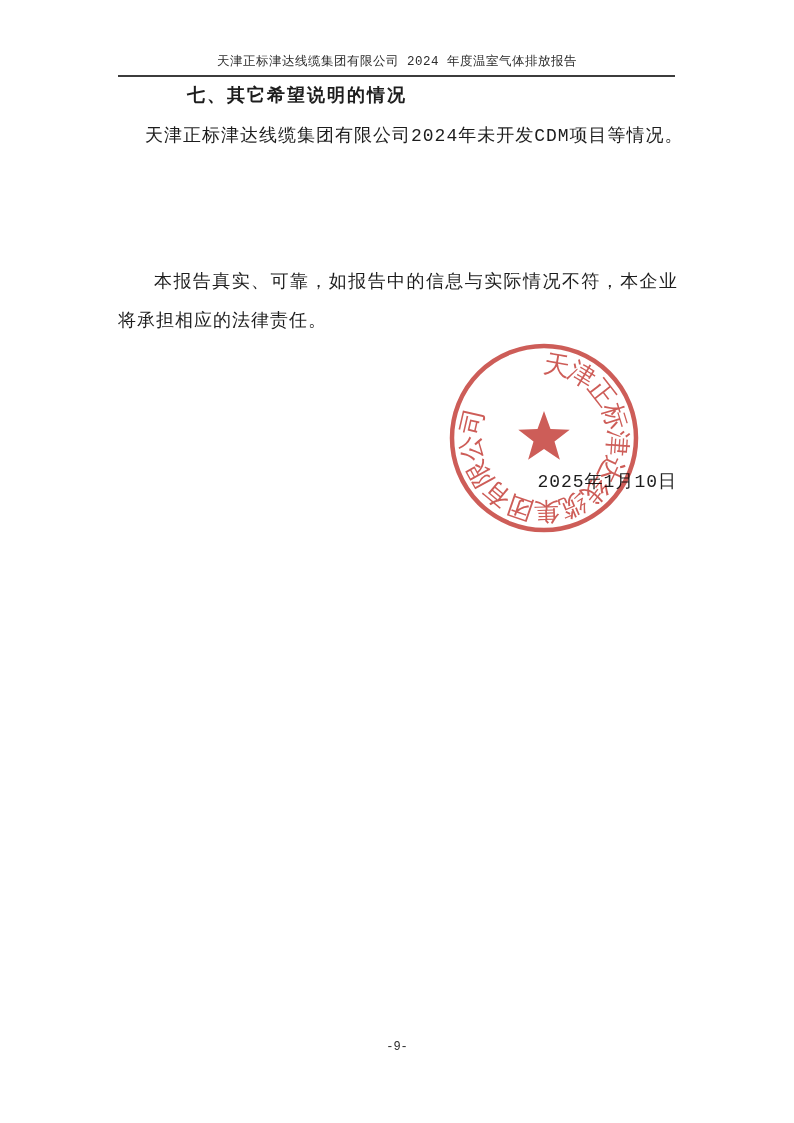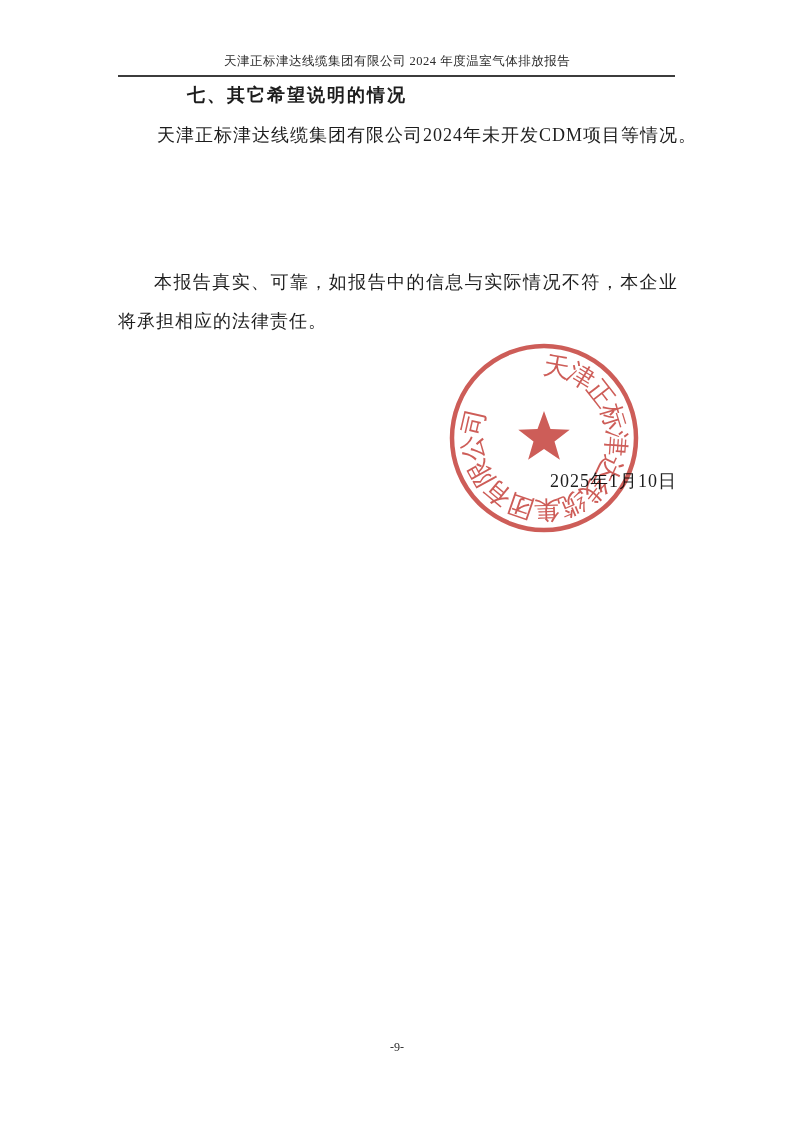--- a/index.html
+++ b/index.html
@@ -6,21 +6,21 @@
     margin: 0;
     padding: 0;
     background: #ffffff;
   }
   .page {
     position: relative;
     width: 794px;
     height: 1123px;
     background: #ffffff;
     overflow: hidden;
-    font-family: Liberation Serif, serif;
+    font-family: Liberation Mono, monospace;
     color: #1d1d1d;
   }
   .header-title {
     position: absolute;
     top: 53px;
     left: 0;
     width: 794px;
     text-align: center;
     font-size: 12.5px;
     letter-spacing: 0.5px;
@@ -41,21 +41,21 @@
     left: 155px;
     font-size: 18px;
     font-weight: 600;
     letter-spacing: 2px;
     white-space: nowrap;
     margin-left: 32px;
   }
   .paragraph-cdm {
     position: absolute;
     top: 123px;
-    left: 157px;
+    left: 145px;
     font-size: 18px;
     letter-spacing: 1px;
     white-space: nowrap;
   }
   .statement {
     position: absolute;
     top: 263px;
     left: 118px;
     width: 560px;
     font-size: 18px;

